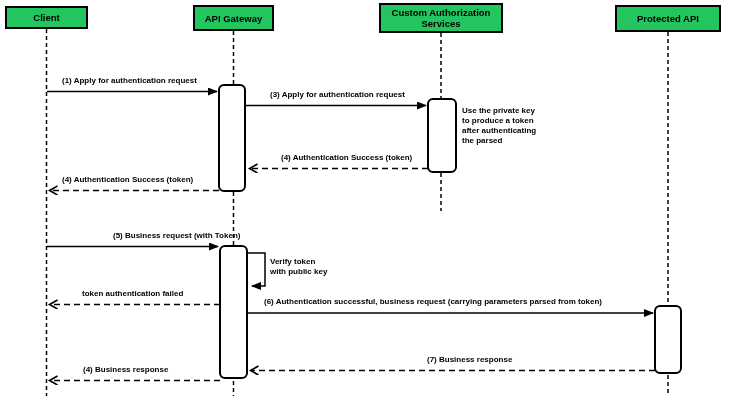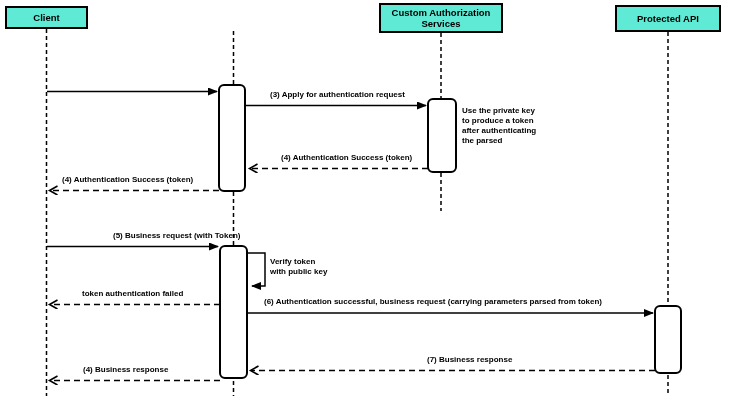--- a/index.html
+++ b/index.html
@@ -2,21 +2,21 @@
 <html><head>
 <meta charset="utf-8">
 <style>
   html,body{margin:0;padding:0;background:#ffffff;}
   .stage{
     position:relative;width:738px;height:401px;background:#ffffff;
     font-family:"Liberation Sans",sans-serif;color:#000;overflow:hidden;
   }
   .stage svg{position:absolute;left:0;top:0;}
   .pbox{
-    position:absolute;background:#5eead4;border:2px solid #000000;
+    position:absolute;background:#22c55e;border:2px solid #000000;
     display:flex;align-items:center;justify-content:center;text-align:center;
     font-weight:bold;font-size:9.5px;line-height:11px;box-sizing:border-box;
   }
   .msg-label{
     position:absolute;font-size:8px;font-weight:bold;line-height:10px;
     white-space:nowrap;color:#000;
   }
   .msg-label.wrap{white-space:normal;}
   .msg-label.pre{white-space:pre-line;}
 </style>
@@ -53,27 +53,31 @@
     <polyline points="247,253 265,253 265,286 252,286" fill="none" stroke="#000" stroke-width="1.5" marker-end="url(#arrowSolid)"></polyline>
     <line x1="220" y1="304.5" x2="50" y2="304.5" stroke="#000" stroke-width="1.5" stroke-dasharray="6,4" marker-end="url(#arrowOpen)"></line>
     <line x1="247" y1="313" x2="653" y2="313" stroke="#000" stroke-width="1.5" marker-end="url(#arrowSolid)"></line>
     <line x1="655" y1="370.5" x2="251" y2="370.5" stroke="#000" stroke-width="1.5" stroke-dasharray="6,4" marker-end="url(#arrowOpen)"></line>
     <line x1="220" y1="380.5" x2="50" y2="380.5" stroke="#000" stroke-width="1.5" stroke-dasharray="6,4" marker-end="url(#arrowOpen)"></line>
   </svg>
 
   <div class="pbox" style="left:5px;top:6px;width:83px;height:23px;">
     <span>Client</span>
   </div>
+  <div class="pbox" style="left:193px;top:5px;width:81px;height:26px;">
+    <span>API Gateway</span>
+  </div>
   <div class="pbox" style="left:379px;top:3px;width:124px;height:30px;">
     <span>Custom Authorization Services</span>
   </div>
   <div class="pbox" style="left:615px;top:5px;width:106px;height:27px;">
     <span>Protected API</span>
   </div>
 
+  <div class="msg-label" style="left:62px;top:76px;">(1) Apply for authentication request</div>
   <div class="msg-label" style="left:270px;top:90px;">(3) Apply for authentication request</div>
   <div class="msg-label" style="left:281px;top:153px;">(4) Authentication Success (token)</div>
   <div class="msg-label" style="left:62px;top:175px;">(4) Authentication Success (token)</div>
   <div class="msg-label" style="left:65px;top:231px;padding-left:48px;">(5) Business request (with Token)</div>
   <div class="msg-label pre" style="left:270px;top:257px;">Verify token
 with public key</div>
   <div class="msg-label" style="left:82px;top:289px;">token authentication failed</div>
   <div class="msg-label" style="left:264px;top:297px;">(6) Authentication successful, business request (carrying parameters parsed from token)</div>
   <div class="msg-label" style="left:427px;top:355px;">(7) Business response</div>
   <div class="msg-label" style="left:83px;top:365px;">(4) Business response</div>

